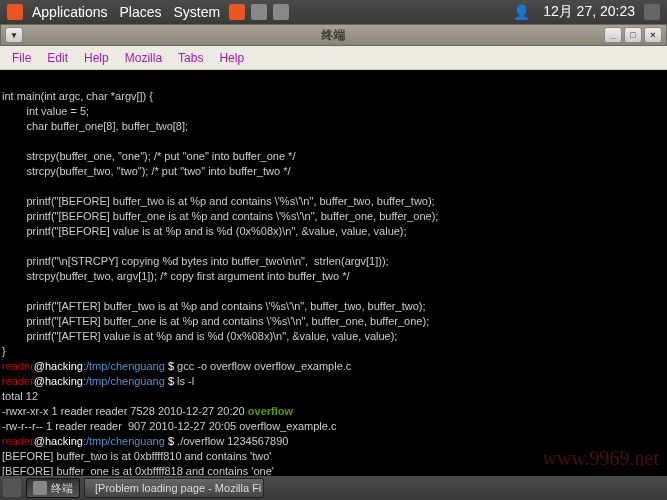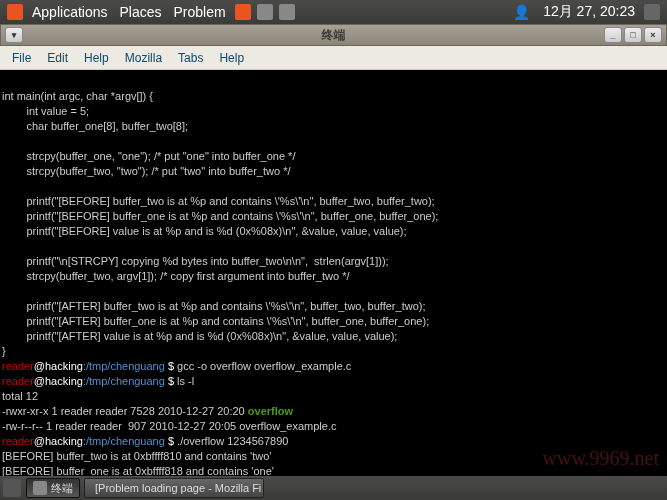--- a/index.html
+++ b/index.html
@@ -7,42 +7,42 @@
 .panel{height:24px;background:linear-gradient(#4a4a48,#3a3a38);display:flex;align-items:center;color:#fff;font-size:14px;padding:0 4px}
 .panel-item{padding:0 6px;cursor:pointer}
 .panel-icon{width:16px;height:16px;margin:0 3px;background:#666;border-radius:2px;display:inline-block}
 .panel-icon.orange{background:#e95420}
 .panel-icon.grey{background:#888}
 .panel-right{margin-left:auto;display:flex;align-items:center}
 .titlebar{height:22px;background:linear-gradient(#a8a195,#8b8578);display:flex;align-items:center;justify-content:center;color:#3a3a3a;font-size:12px;font-weight:bold;border:1px solid #6b655a}
 .tb-btn{width:18px;height:16px;background:linear-gradient(#eee,#ccc);border:1px solid #888;border-radius:3px;margin:0 1px;display:flex;align-items:center;justify-content:center;font-size:9px;color:#333;cursor:pointer}
 .tb-left{position:absolute;left:4px;display:flex}
 .tb-right{position:absolute;right:4px;display:flex}
-.menubar{height:24px;background:#ede9e3;border-bottom:1px solid #ccc;display:flex;align-items:center;font-size:12px;color:#0c4a6e;padding:0 4px}
+.menubar{height:24px;background:#ede9e3;border-bottom:1px solid #ccc;display:flex;align-items:center;font-size:12px;color:#a21caf;padding:0 4px}
 .menu-item{padding:2px 8px;cursor:pointer}
 .terminal{background:#000;color:#ccc;font-family:"DejaVu Sans Mono",monospace;font-size:11px;line-height:14px;padding:4px 2px;white-space:pre;height:494px;overflow:hidden}
 .red{color:#cc0000}
 .blue{color:#5090d0}
 .green{color:#4e9a06;font-weight:bold}
 .white{color:#fff}
 .taskbar{height:24px;background:linear-gradient(#4a4a48,#3a3a38);display:flex;align-items:center;position:absolute;bottom:0;width:100%;font-size:11px;color:#ddd}
 .task-btn{height:20px;background:linear-gradient(#666,#444);border:1px solid #222;border-radius:2px;margin:0 2px;padding:0 6px;display:flex;align-items:center;cursor:pointer;max-width:180px;overflow:hidden;white-space:nowrap}
 .task-btn.active{background:linear-gradient(#333,#555);border-color:#111}
 .task-icon{width:14px;height:14px;background:#888;margin-right:4px;border-radius:2px}
 .desk-icon{width:18px;height:18px;margin:0 3px;cursor:pointer;background:#555;border-radius:2px}
 .watermark{position:absolute;right:8px;bottom:30px;color:rgba(200,50,50,0.35);font-size:20px;font-weight:normal;font-family:serif;pointer-events:none}
 </style>
 </head>
 <body>
 
 <div class="panel">
   <span class="panel-icon orange"></span>
   <span class="panel-item">Applications</span>
   <span class="panel-item">Places</span>
-  <span class="panel-item">Problem</span>
+  <span class="panel-item">System</span>
   <span class="panel-icon orange"></span>
   <span class="panel-icon grey"></span>
   <span class="panel-icon grey"></span>
   <div class="panel-right">
     <span class="panel-item">👤</span>
     <span class="panel-item">12月 27, 20:23</span>
     <span class="panel-icon"></span>
   </div>
 </div>
 

